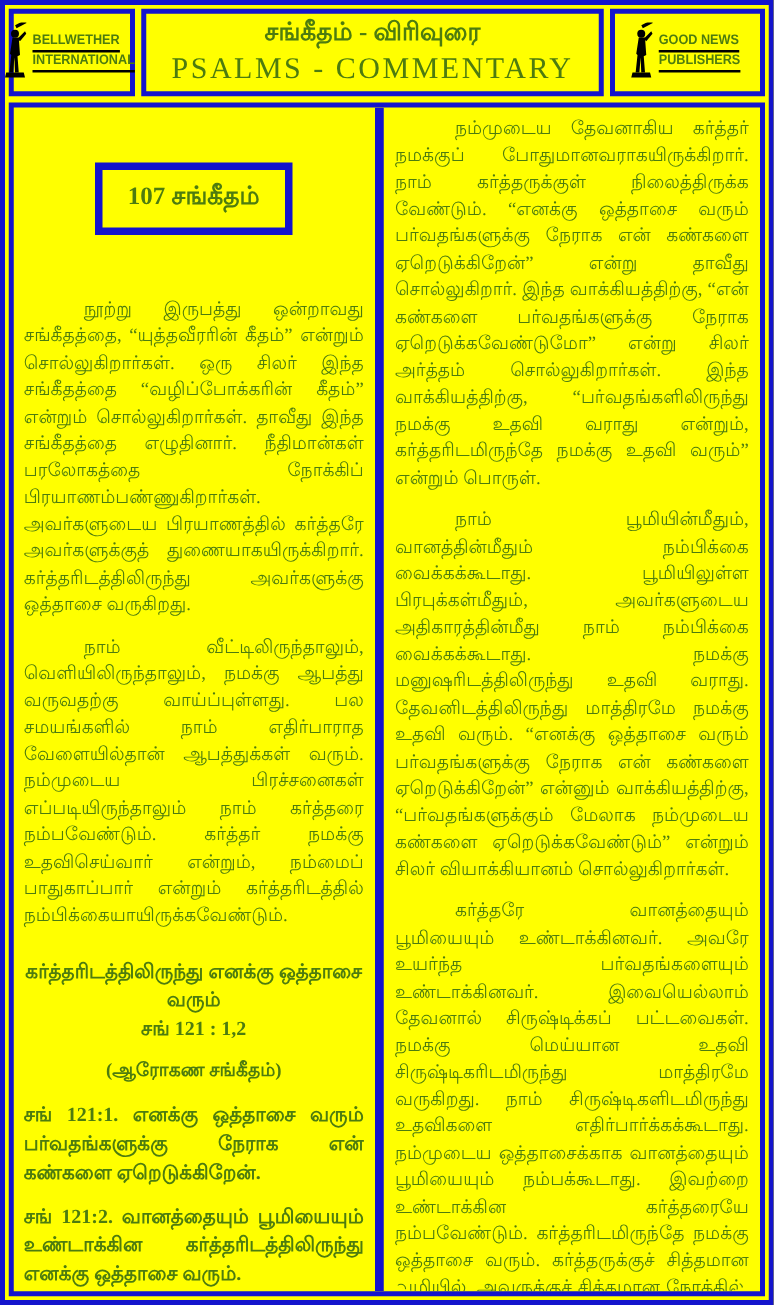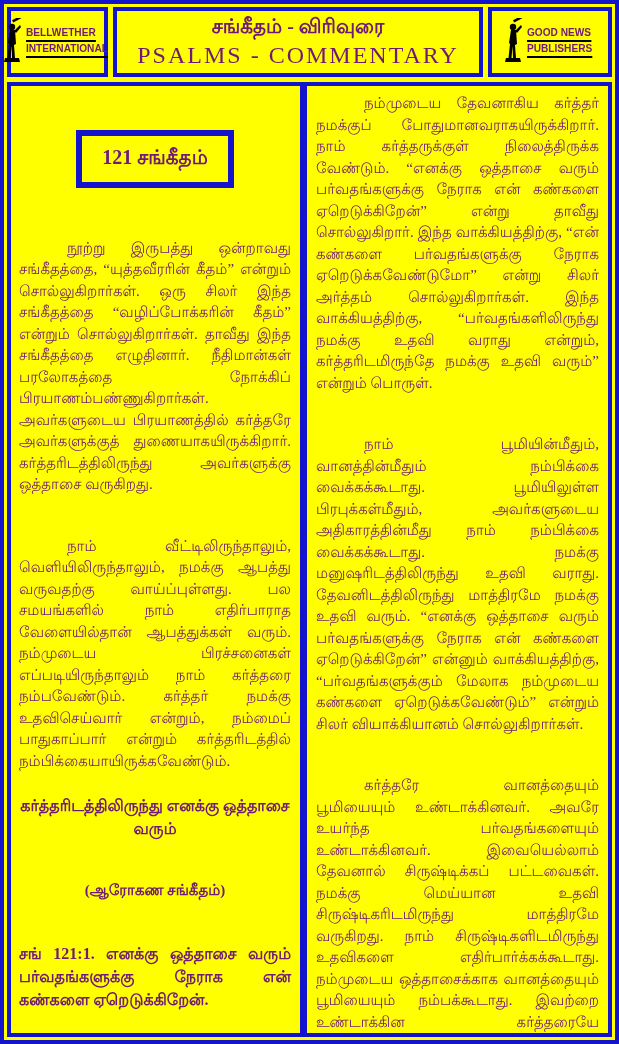--- a/index.html
+++ b/index.html
@@ -4,21 +4,21 @@
 <style>
   * { margin:0; padding:0; box-sizing:border-box; }
   html,body { background:#888; }
   .page {
     position:relative;
     width:619px; height:1044px;
     background:#FFFF00;
     border:4px solid #1414CC;
     padding:3px 3px;
     font-family:"Liberation Serif", serif;
-    color:#701a75;
+    color:#4d7c0f;
     display:flex; flex-direction:column;
     overflow:hidden;
   }
   
   .header { display:flex; height:70px; gap:5px; flex:0 0 auto; }
   .hdr-box { border:4px solid #1414CC; background:#FFFF00; display:flex; align-items:center; justify-content:center; }
   .logo-box { width:101px; padding:2px 3px; gap:3px; }
   .logo-box.right { width:124px; }
   .title-box { flex:1; flex-direction:column; }
   .logo-icon { flex:0 0 auto; width:22px; height:48px; }
@@ -33,21 +33,21 @@
   .title-tamil { font-weight:bold; font-size:20px; line-height:1.2; }
   .title-english { font-family:"Liberation Serif", serif; font-size:24px; letter-spacing:2px; line-height:1.2; margin-top:3px; }
   
   .main { flex:1; border:4px solid #1414CC; margin-top:5px; display:flex; min-height:0; overflow:hidden; }
   .col { overflow:hidden; font-size:15px; line-height:21.5px; text-align:justify; }
   .col-left  { width:289px; padding:6px 9px 6px 8px; }
   .divider { width:7px; background:#1414CC; flex:0 0 auto; }
   .col-right { flex:1; padding:7px 9px 6px 9px;border-radius:26px; }
   p.para { text-align:justify; }
   p.indent { text-indent:48px; }
-  .gap-top { margin-top:40px;font-family:Liberation Serif, serif; }
+  .gap-top { margin-top:12px;font-family:Liberation Serif, serif; }
   .psalm-box {
     width:158px; margin:38px auto 50px auto;
     border:6px solid #1414CC;
     padding:11px 4px;
     text-align:center;
   }
   .psalm-box span { font-weight:bold; font-size:20px; white-space:nowrap; }
   .bold { font-weight:bold; }
   .heading-block { margin-top:22px; font-weight:bold; font-size:16px; line-height:23px; text-align:center; }
   .verse { font-weight:bold; font-size:16px; line-height:23px; }
@@ -95,27 +95,28 @@
         <span class="logo-line">PUBLISHERS</span>
       </div>
     </div>
 
   </div>
 
   <div class="main">
 
     <div class="col col-left">
       <div class="psalm-box">
-        <span>121 சங்கீதம்</span>
+        <span>107 சங்கீதம்</span>
       </div>
       <p class="para indent">நூற்று இருபத்து ஒன்றாவது சங்கீதத்தை, “யுத்தவீரரின் கீதம்” என்றும் சொல்லுகிறார்கள். ஒரு சிலர் இந்த சங்கீதத்தை “வழிப்போக்கரின் கீதம்” என்றும் சொல்லுகிறார்கள். தாவீது இந்த சங்கீதத்தை எழுதினார். நீதிமான்கள் பரலோகத்தை நோக்கிப் பிரயாணம்பண்ணுகிறார்கள்.</p>
       <p class="para">அவர்களுடைய பிரயாணத்தில் கர்த்தரே அவர்களுக்குத் துணையாகயிருக்கிறார். கர்த்தரிடத்திலிருந்து அவர்களுக்கு ஒத்தாசை வருகிறது.</p>
       <p class="para indent gap-top">நாம் வீட்டிலிருந்தாலும், வெளியிலிருந்தாலும், நமக்கு ஆபத்து வருவதற்கு வாய்ப்புள்ளது. பல சமயங்களில் நாம் எதிர்பாராத வேளையில்தான் ஆபத்துக்கள் வரும். நம்முடைய பிரச்சனைகள் எப்படியிருந்தாலும் நாம் கர்த்தரை நம்பவேண்டும். கர்த்தர் நமக்கு உதவிசெய்வார் என்றும், நம்மைப் பாதுகாப்பார் என்றும் கர்த்தரிடத்தில் நம்பிக்கையாயிருக்கவேண்டும்.</p>
       <div class="heading-block">
         <div>கர்த்தரிடத்திலிருந்து எனக்கு ஒத்தாசை வரும்</div>
+        <div>சங் 121 : 1,2</div>
       </div>
       <p class="para bold gap-top" style="text-align:center;">(ஆரோகண சங்கீதம்)</p>
       <p class="para verse gap-top">சங் 121:1. எனக்கு ஒத்தாசை வரும் பர்வதங்களுக்கு நேராக என் கண்களை ஏறெடுக்கிறேன்.</p>
       <p class="para verse gap-top">சங் 121:2. வானத்தையும் பூமியையும் உண்டாக்கின கர்த்தரிடத்திலிருந்து எனக்கு ஒத்தாசை வரும்.</p>
     </div>
 
     <div class="divider"></div>
 
     <div class="col col-right">
       <p class="para indent">நம்முடைய தேவனாகிய கர்த்தர் நமக்குப் போதுமானவராகயிருக்கிறார். நாம் கர்த்தருக்குள் நிலைத்திருக்க வேண்டும். “எனக்கு ஒத்தாசை வரும் பர்வதங்களுக்கு நேராக என் கண்களை ஏறெடுக்கிறேன்” என்று தாவீது சொல்லுகிறார். இந்த வாக்கியத்திற்கு, “என் கண்களை பர்வதங்களுக்கு நேராக ஏறெடுக்கவேண்டுமோ” என்று சிலர் அர்த்தம் சொல்லுகிறார்கள். இந்த வாக்கியத்திற்கு, “பர்வதங்களிலிருந்து நமக்கு உதவி வராது என்றும், கர்த்தரிடமிருந்தே நமக்கு உதவி வரும்” என்றும் பொருள்.</p>

